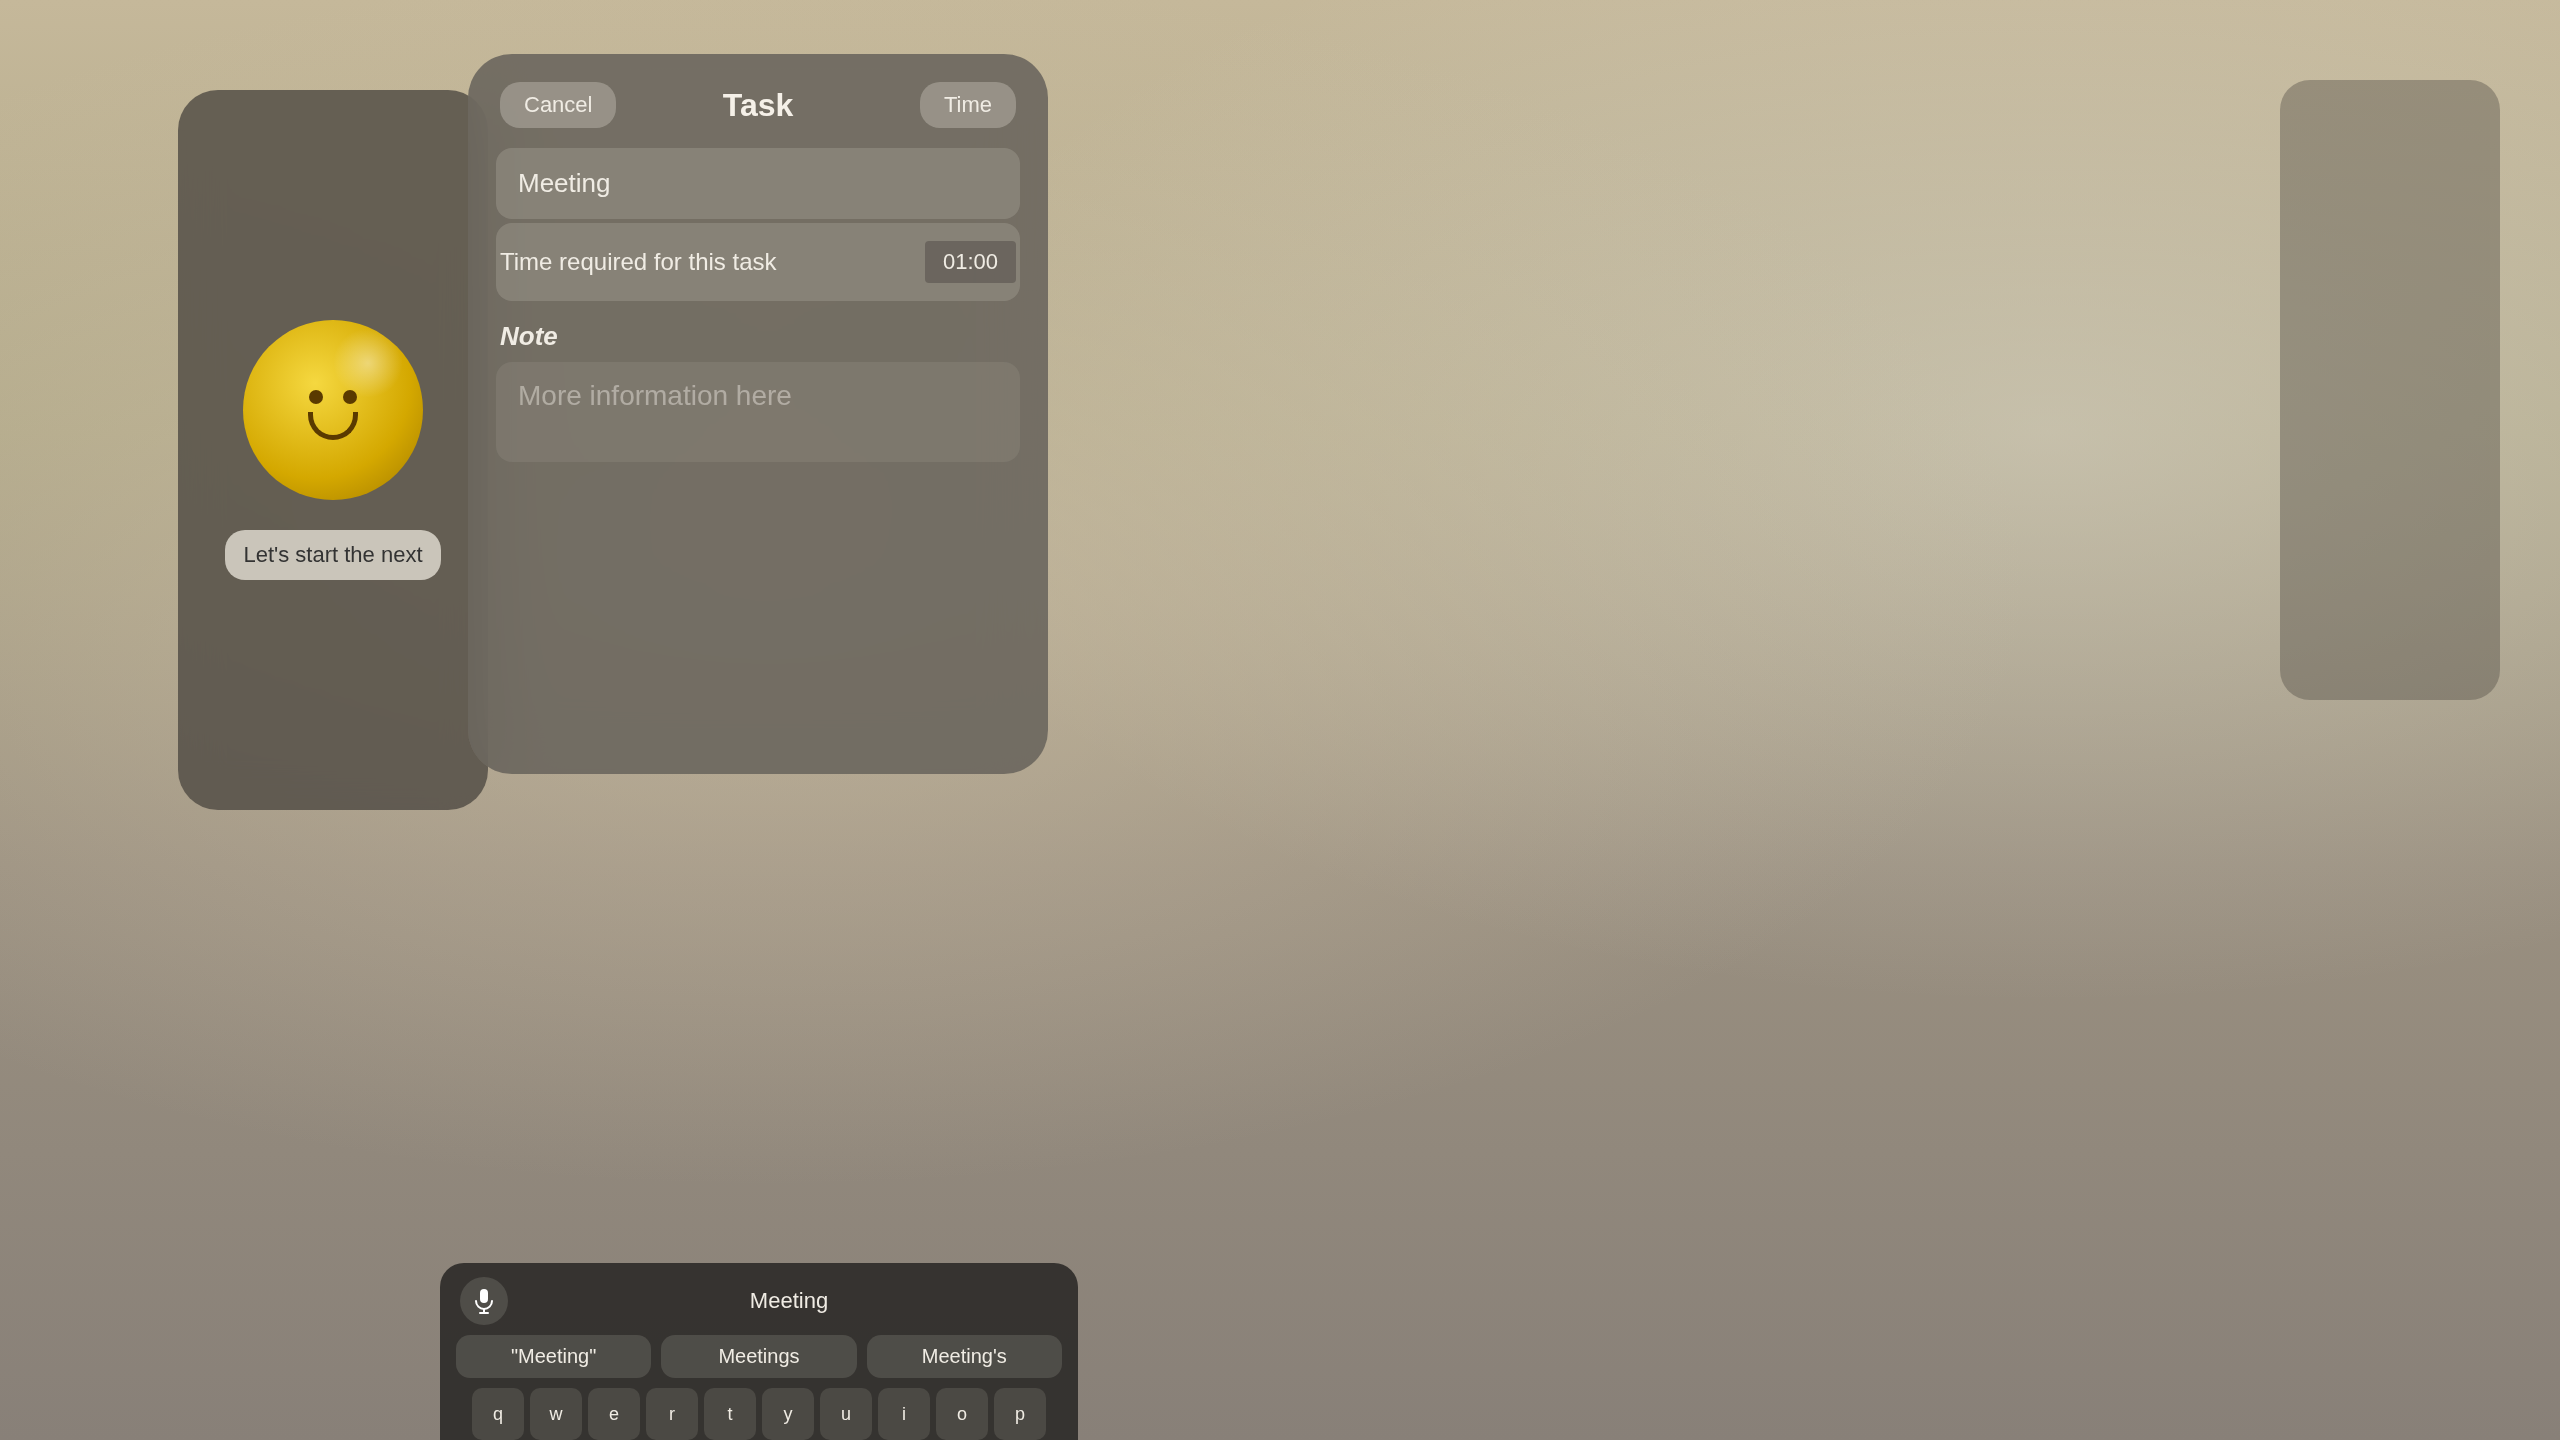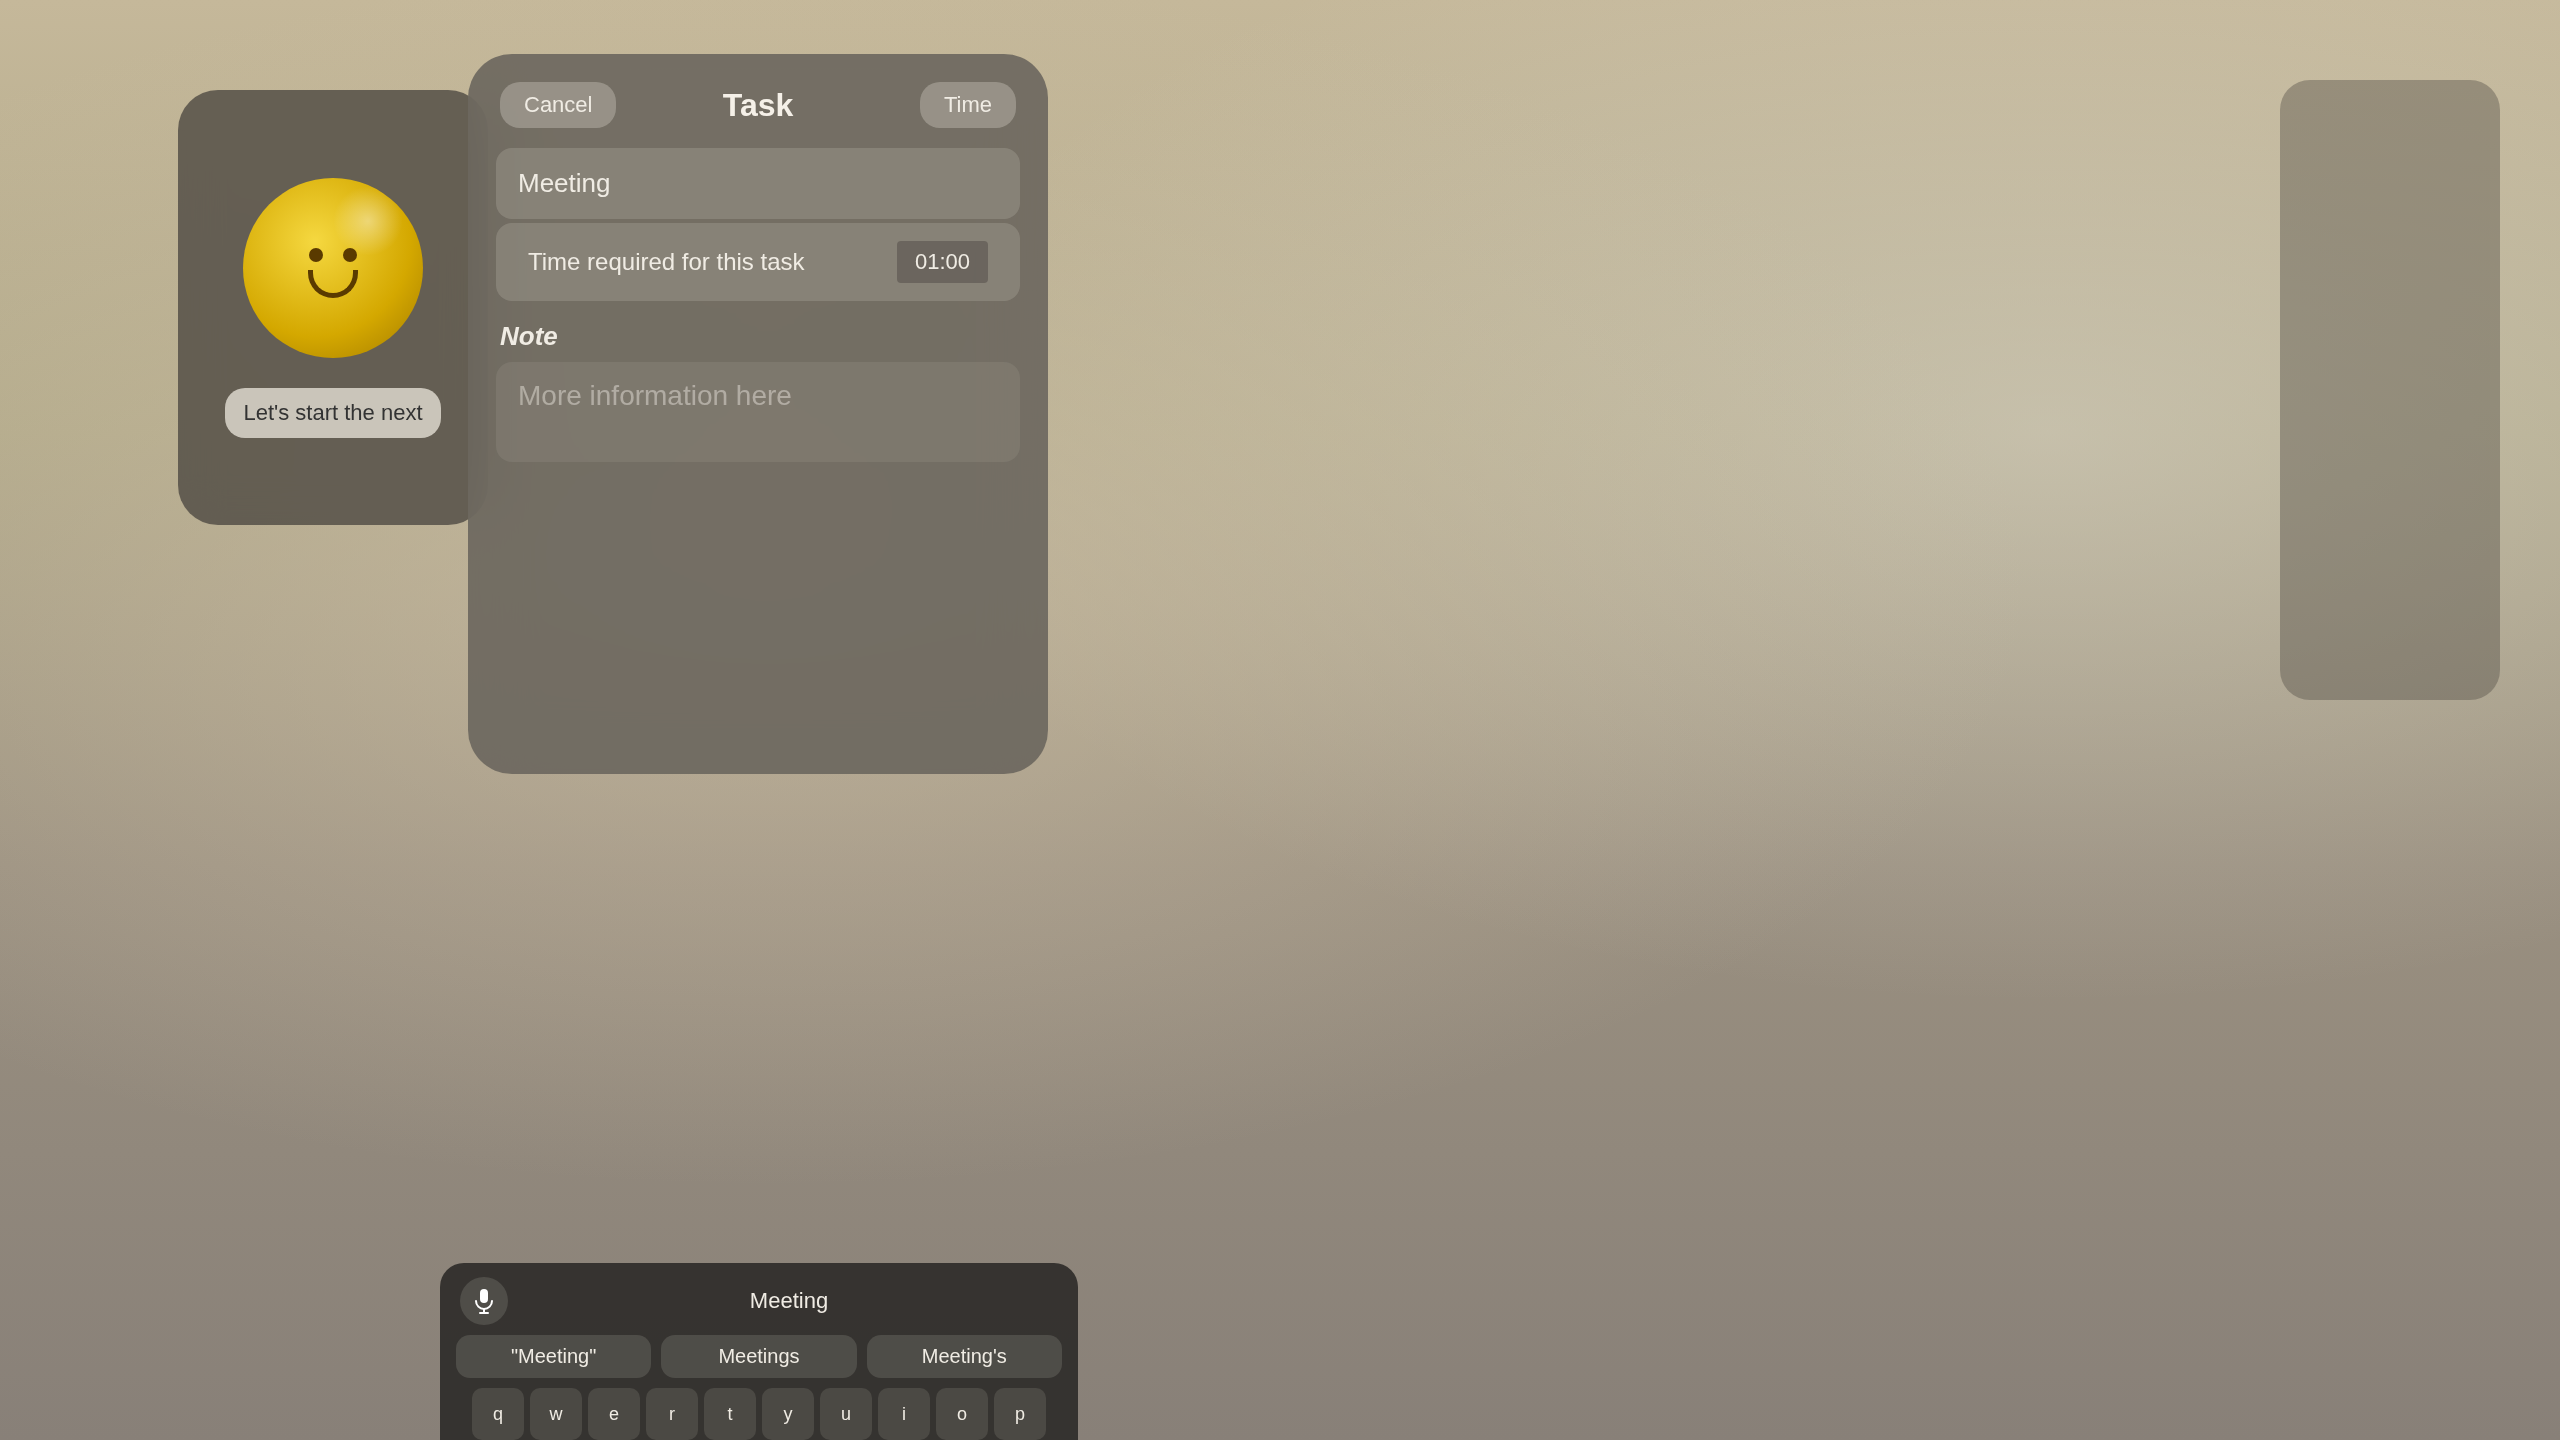--- a/index.html
+++ b/index.html
@@ -27,21 +27,21 @@
         radial-gradient(ellipse at 80% 30%, rgba(220,215,205,0.5) 0%, transparent 40%),
         linear-gradient(180deg, #c5b89a 0%, #b0a888 30%, #9a9080 60%, #888078 100%);
     }
 
     
     .assistant-panel {
       position: absolute;
       left: 178px;
       top: 90px;
       width: 310px;
-      height: 435px;
+      height: 720px;
       background: rgba(80, 76, 68, 0.82);
       border-radius: 40px;
       display: flex;
       flex-direction: column;
       align-items: center;
       justify-content: center;
       backdrop-filter: blur(20px);
       -webkit-backdrop-filter: blur(20px);
     }
 
@@ -184,21 +184,21 @@
     }
 
     .task-name-field::placeholder {
       color: rgba(240, 236, 228, 0.5);
     }
 
     
     .time-row {
       background: rgba(160, 155, 145, 0.45);
       border-radius: 16px;
-      padding: 18px 32px;
+      padding: 18px 4px;
       display: flex;
       align-items: center;
       justify-content: space-between;
       margin-bottom: 20px;
       gap: 13px;
     }
 
     .time-label {
       font-size: 24px;
       color: #f0ece4;

